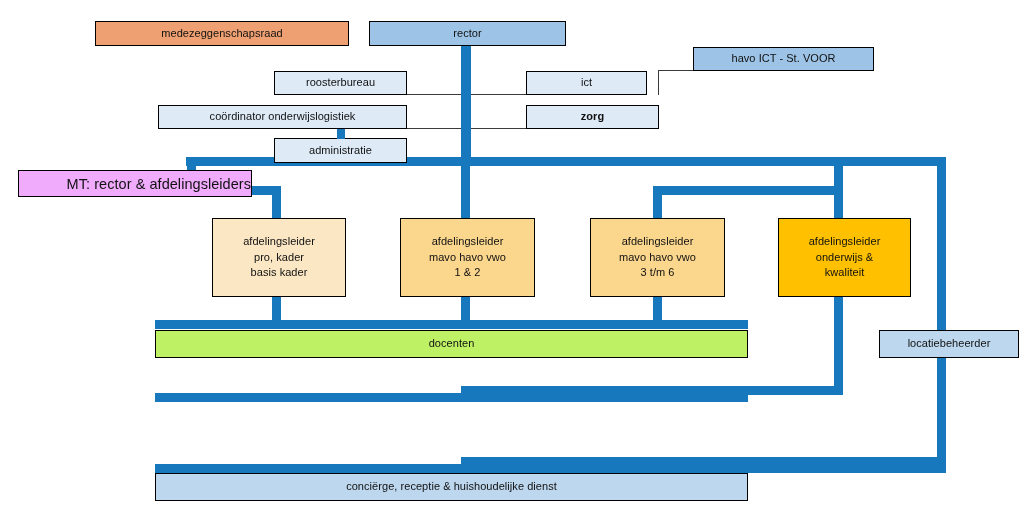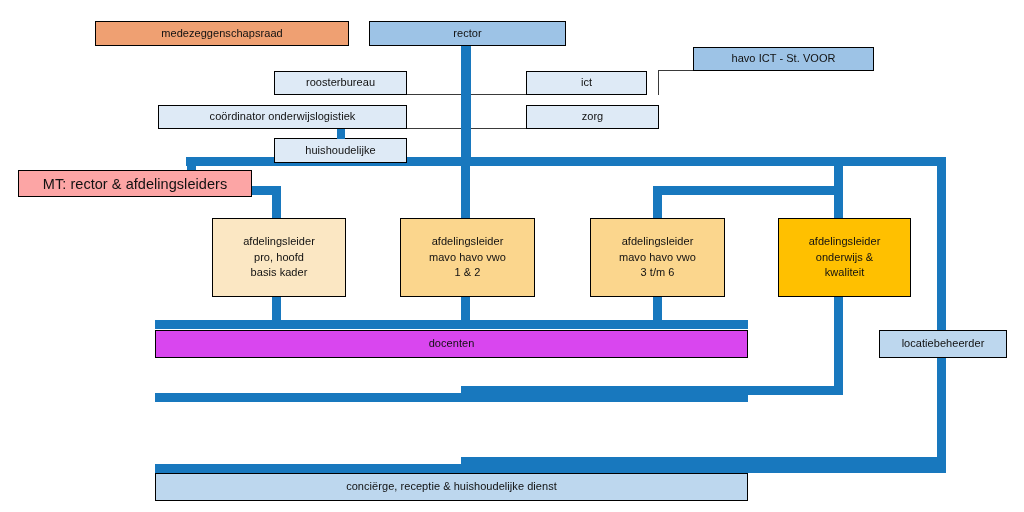--- a/index.html
+++ b/index.html
@@ -37,25 +37,25 @@
     flex-direction: column;
     line-height: 1.42;
   }
   .node .ln { display: block; }
 
   
   .fill-salmon     { background: #efa072; }
   .fill-blue-mid   { background: #9dc3e6; }
   .fill-blue-pale  { background: #deeaf6; }
   .fill-blue-light { background: #bdd7ee; }
-  .fill-gray       { background: #fca5a5; }
+  .fill-gray       { background: #f0abfc; justify-content: flex-end; }
   .fill-cream      { background: #fbe7c3; }
   .fill-amber      { background: #fbd68d; }
   .fill-orange     { background: #ffc000; }
-  .fill-white      { background: #d946ef; }
+  .fill-white      { background: #bef264; }
 
   
   .thick {           
     position: absolute;
     background: #1878be;
     z-index: 2;
   }
   .thin {            
     position: absolute;
     background: #3a3a3a;
@@ -131,37 +131,37 @@
   </div>
 
   <div class="node fill-blue-pale" style="left:526px; top:71px; width:121px; height:24px;">
     <span>ict</span>
   </div>
 
   <div class="node fill-blue-pale" style="left:158px; top:105px; width:249px; height:24px;">
     <span>coördinator onderwijslogistiek</span>
   </div>
 
-  <div class="node fill-blue-pale" style="left:526px; top:105px; width:133px; height:24px;">
+  <div class="node fill-blue-pale" style="left:526px; top:105px; width:133px; height:24px;font-weight:bold;">
     <span>zorg</span>
   </div>
 
   <div class="node fill-blue-pale" style="left:274px; top:138px; width:133px; height:25px;">
-    <span>huishoudelijke</span>
+    <span>administratie</span>
   </div>
 
   <div class="thick" style="left:337px; top:129px; width:8px; height:10px; z-index:6;"></div>
 
   <div class="node fill-gray" style="left:18px; top:170px; width:234px; height:27px; font-size:14.5px;">
     <span>MT: rector &amp; afdelingsleiders</span>
   </div>
 
   <div class="node multiline fill-cream" style="left:212px; top:218px; width:134px; height:79px;">
     <span class="ln">afdelingsleider</span>
-    <span class="ln">pro, hoofd</span>
+    <span class="ln">pro, kader</span>
     <span class="ln">basis kader</span>
   </div>
 
   <div class="node multiline fill-amber" style="left:400px; top:218px; width:135px; height:79px;">
     <span class="ln">afdelingsleider</span>
     <span class="ln">mavo havo vwo</span>
     <span class="ln">1 &amp; 2</span>
   </div>
 
   <div class="node multiline fill-amber" style="left:590px; top:218px; width:135px; height:79px;">
@@ -173,21 +173,21 @@
   <div class="node multiline fill-orange" style="left:778px; top:218px; width:133px; height:79px;">
     <span class="ln">afdelingsleider</span>
     <span class="ln">onderwijs &amp;</span>
     <span class="ln">kwaliteit</span>
   </div>
 
   <div class="node fill-white" style="left:155px; top:330px; width:593px; height:28px;">
     <span>docenten</span>
   </div>
 
-  <div class="node fill-blue-light" style="left:879px; top:330px; width:128px; height:28px;">
+  <div class="node fill-blue-light" style="left:879px; top:330px; width:140px; height:28px;">
     <span>locatiebeheerder</span>
   </div>
 
 
   <div class="node fill-blue-light" style="left:155px; top:473px; width:593px; height:28px;">
     <span>conciërge, receptie &amp; huishoudelijke dienst</span>
   </div>
 
 </div>
 

